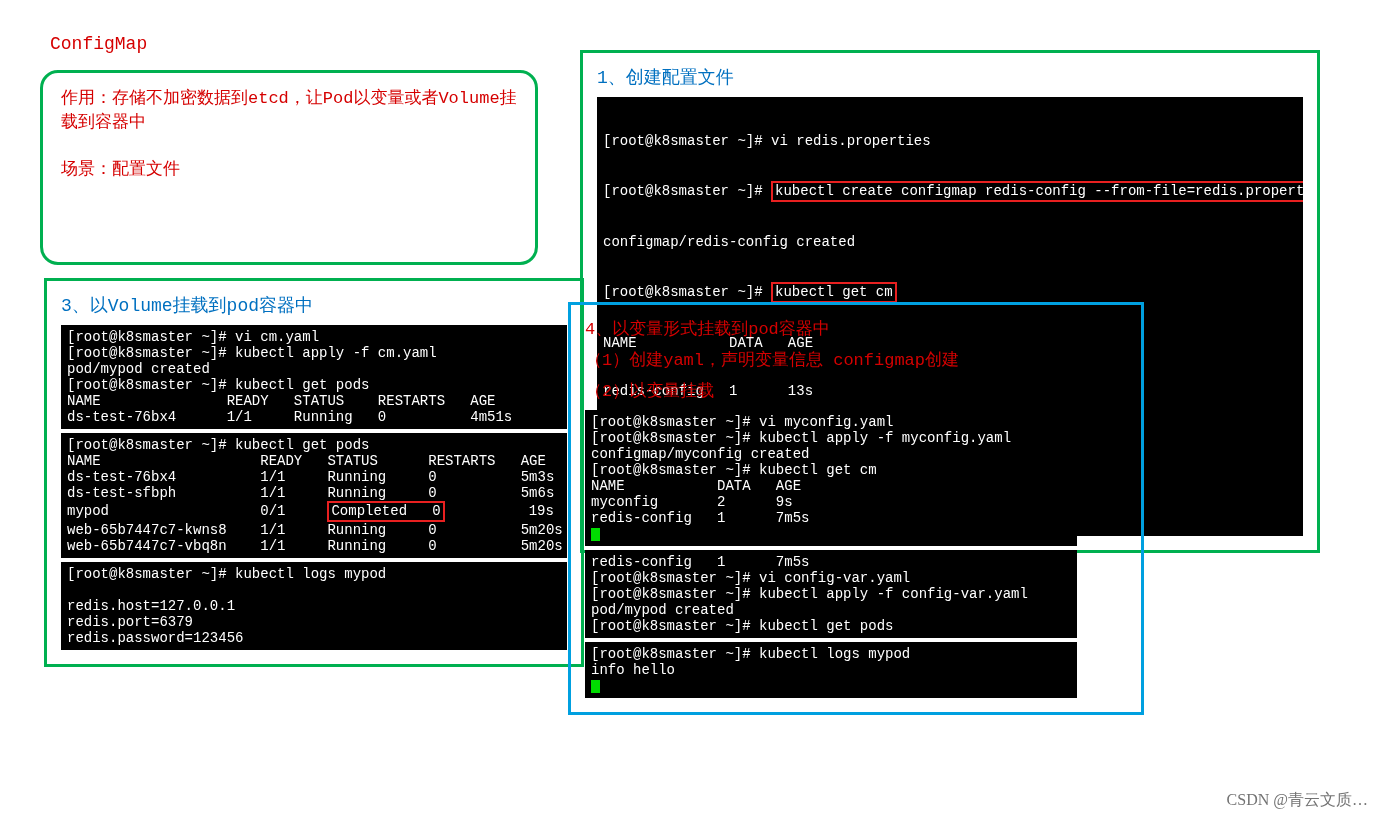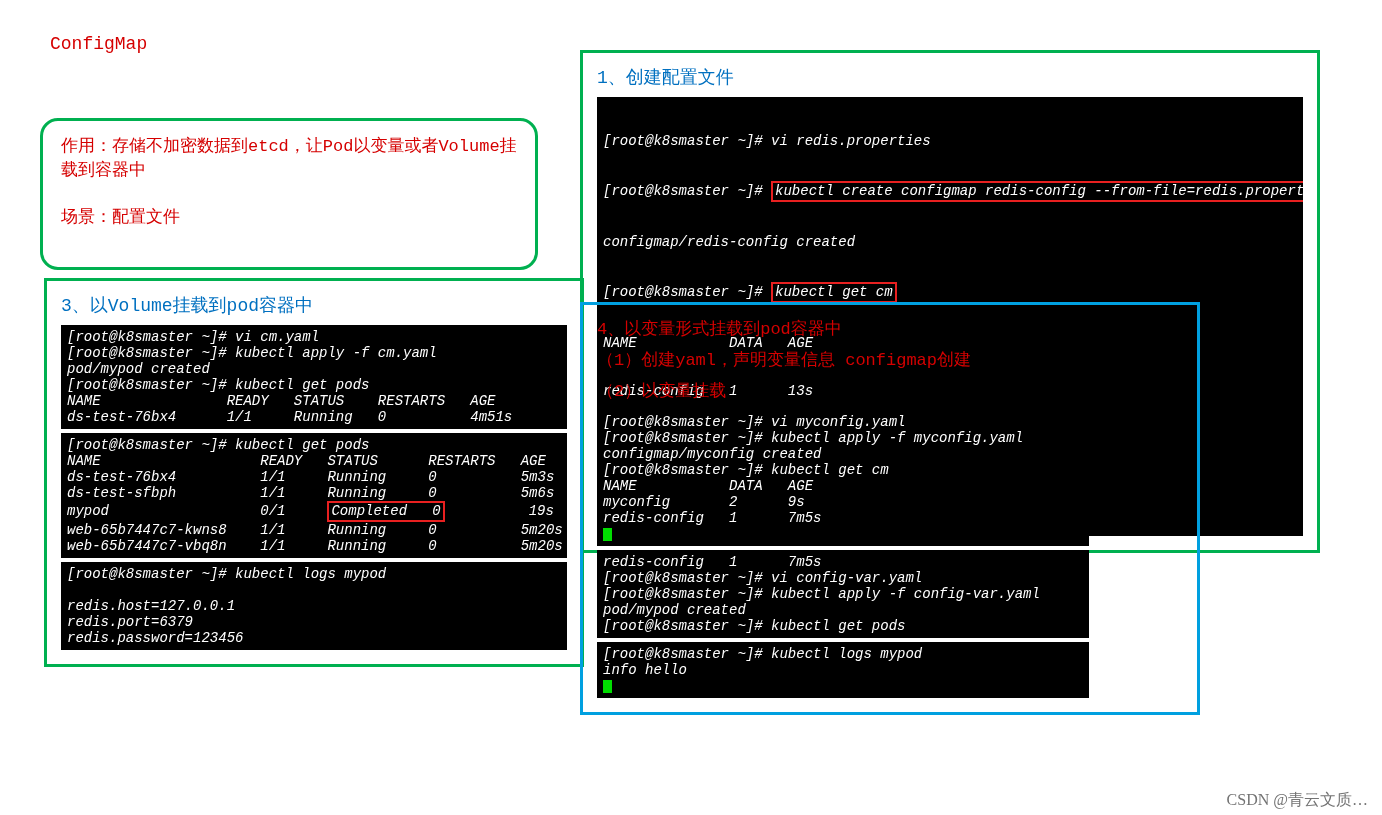--- a/index.html
+++ b/index.html
@@ -7,28 +7,28 @@
 .box{position:absolute;box-sizing:border-box;}
 .rounded-green{border:3px solid #00b050;border-radius:18px;padding:14px 18px;}
 .green-frame{border:3px solid #00b050;padding:8px 14px 10px 14px;}
 .blue-frame{border:3px solid #00a0e0;padding:8px 14px 10px 14px;}
 .hdr-blue{color:#0070c0;font-size:18px;margin:4px 0 8px 0;}
 .hdr-red{color:#d50000;font-size:17px;margin:4px 0 8px 0;}
 .wm{position:absolute;right:14px;bottom:4px;color:#737373;font-size:16px;font-family:"SimSun";}
 .hl{border:2px solid #e82020;display:inline-block;padding:0 2px;line-height:17px;}
 .cursor{display:inline-block;width:9px;height:13px;background:#0d0;vertical-align:middle;}
 .red-text{color:#d50000;}
-.term{background:#000;color:#fff;font-family:"Courier New",monospace;font-size:14px;line-height:16px;padding:4px 6px;white-space:pre;overflow:hidden;margin:4px 0;font-style:italic;}
+.term{background:#000;color:#fff;font-family:"Courier New",monospace;font-size:14px;line-height:16px;padding:4px 6px;white-space:pre;overflow:hidden;margin:4px 0;}
 </style>
 </head>
 <body>
 
 <div class="box title" style="left:50px;top:34px;">ConfigMap</div>
 
-<div class="box rounded-green" style="left:40px;top:70px;width:498px;height:152px;margin-top:48px;">
+<div class="box rounded-green" style="left:40px;top:70px;width:498px;height:195px;">
   <div class="red-text" style="font-size:17px;line-height:24px;">作用：存储不加密数据到etcd，让Pod以变量或者Volume挂载到容器中</div>
   <div class="red-text" style="font-size:17px;margin-top:22px;">场景：配置文件</div>
 </div>
 
 <div class="box green-frame" style="left:580px;top:50px;width:740px;">
   <div class="hdr-blue">1、创建配置文件</div>
   <div class="term">
     <div><span>[root@k8smaster ~]# vi redis.properties</span></div>
     <div><span>[root@k8smaster ~]# </span><span class="hl">kubectl create configmap redis-config --from-file=redis.properties</span></div>
     <div><span>configmap/redis-config created</span></div>
@@ -55,21 +55,21 @@
 <span>mypod                  0/1     </span><span class="hl">Completed   0</span><span>          19s</span>
 <span>web-65b7447c7-kwns8    1/1     Running     0          5m20s
 web-65b7447c7-vbq8n    1/1     Running     0          5m20s</span></div>
   <div class="term">[root@k8smaster ~]# kubectl logs mypod
 
 redis.host=127.0.0.1
 redis.port=6379
 redis.password=123456</div>
 </div>
 
-<div class="box blue-frame" style="left:580px;top:302px;width:620px;">
+<div class="box blue-frame" style="left:568px;top:302px;width:576px;">
   <div class="hdr-red">4、以变量形式挂载到pod容器中</div>
   <div class="hdr-red">（1）创建yaml，声明变量信息 configmap创建</div>
   <div class="hdr-red">（2）以变量挂载</div>
   <div class="term" style="width:480px;"><span>[root@k8smaster ~]# vi myconfig.yaml
 [root@k8smaster ~]# kubectl apply -f myconfig.yaml
 configmap/myconfig created
 [root@k8smaster ~]# kubectl get cm
 NAME           DATA   AGE
 myconfig       2      9s
 redis-config   1      7m5s</span>

